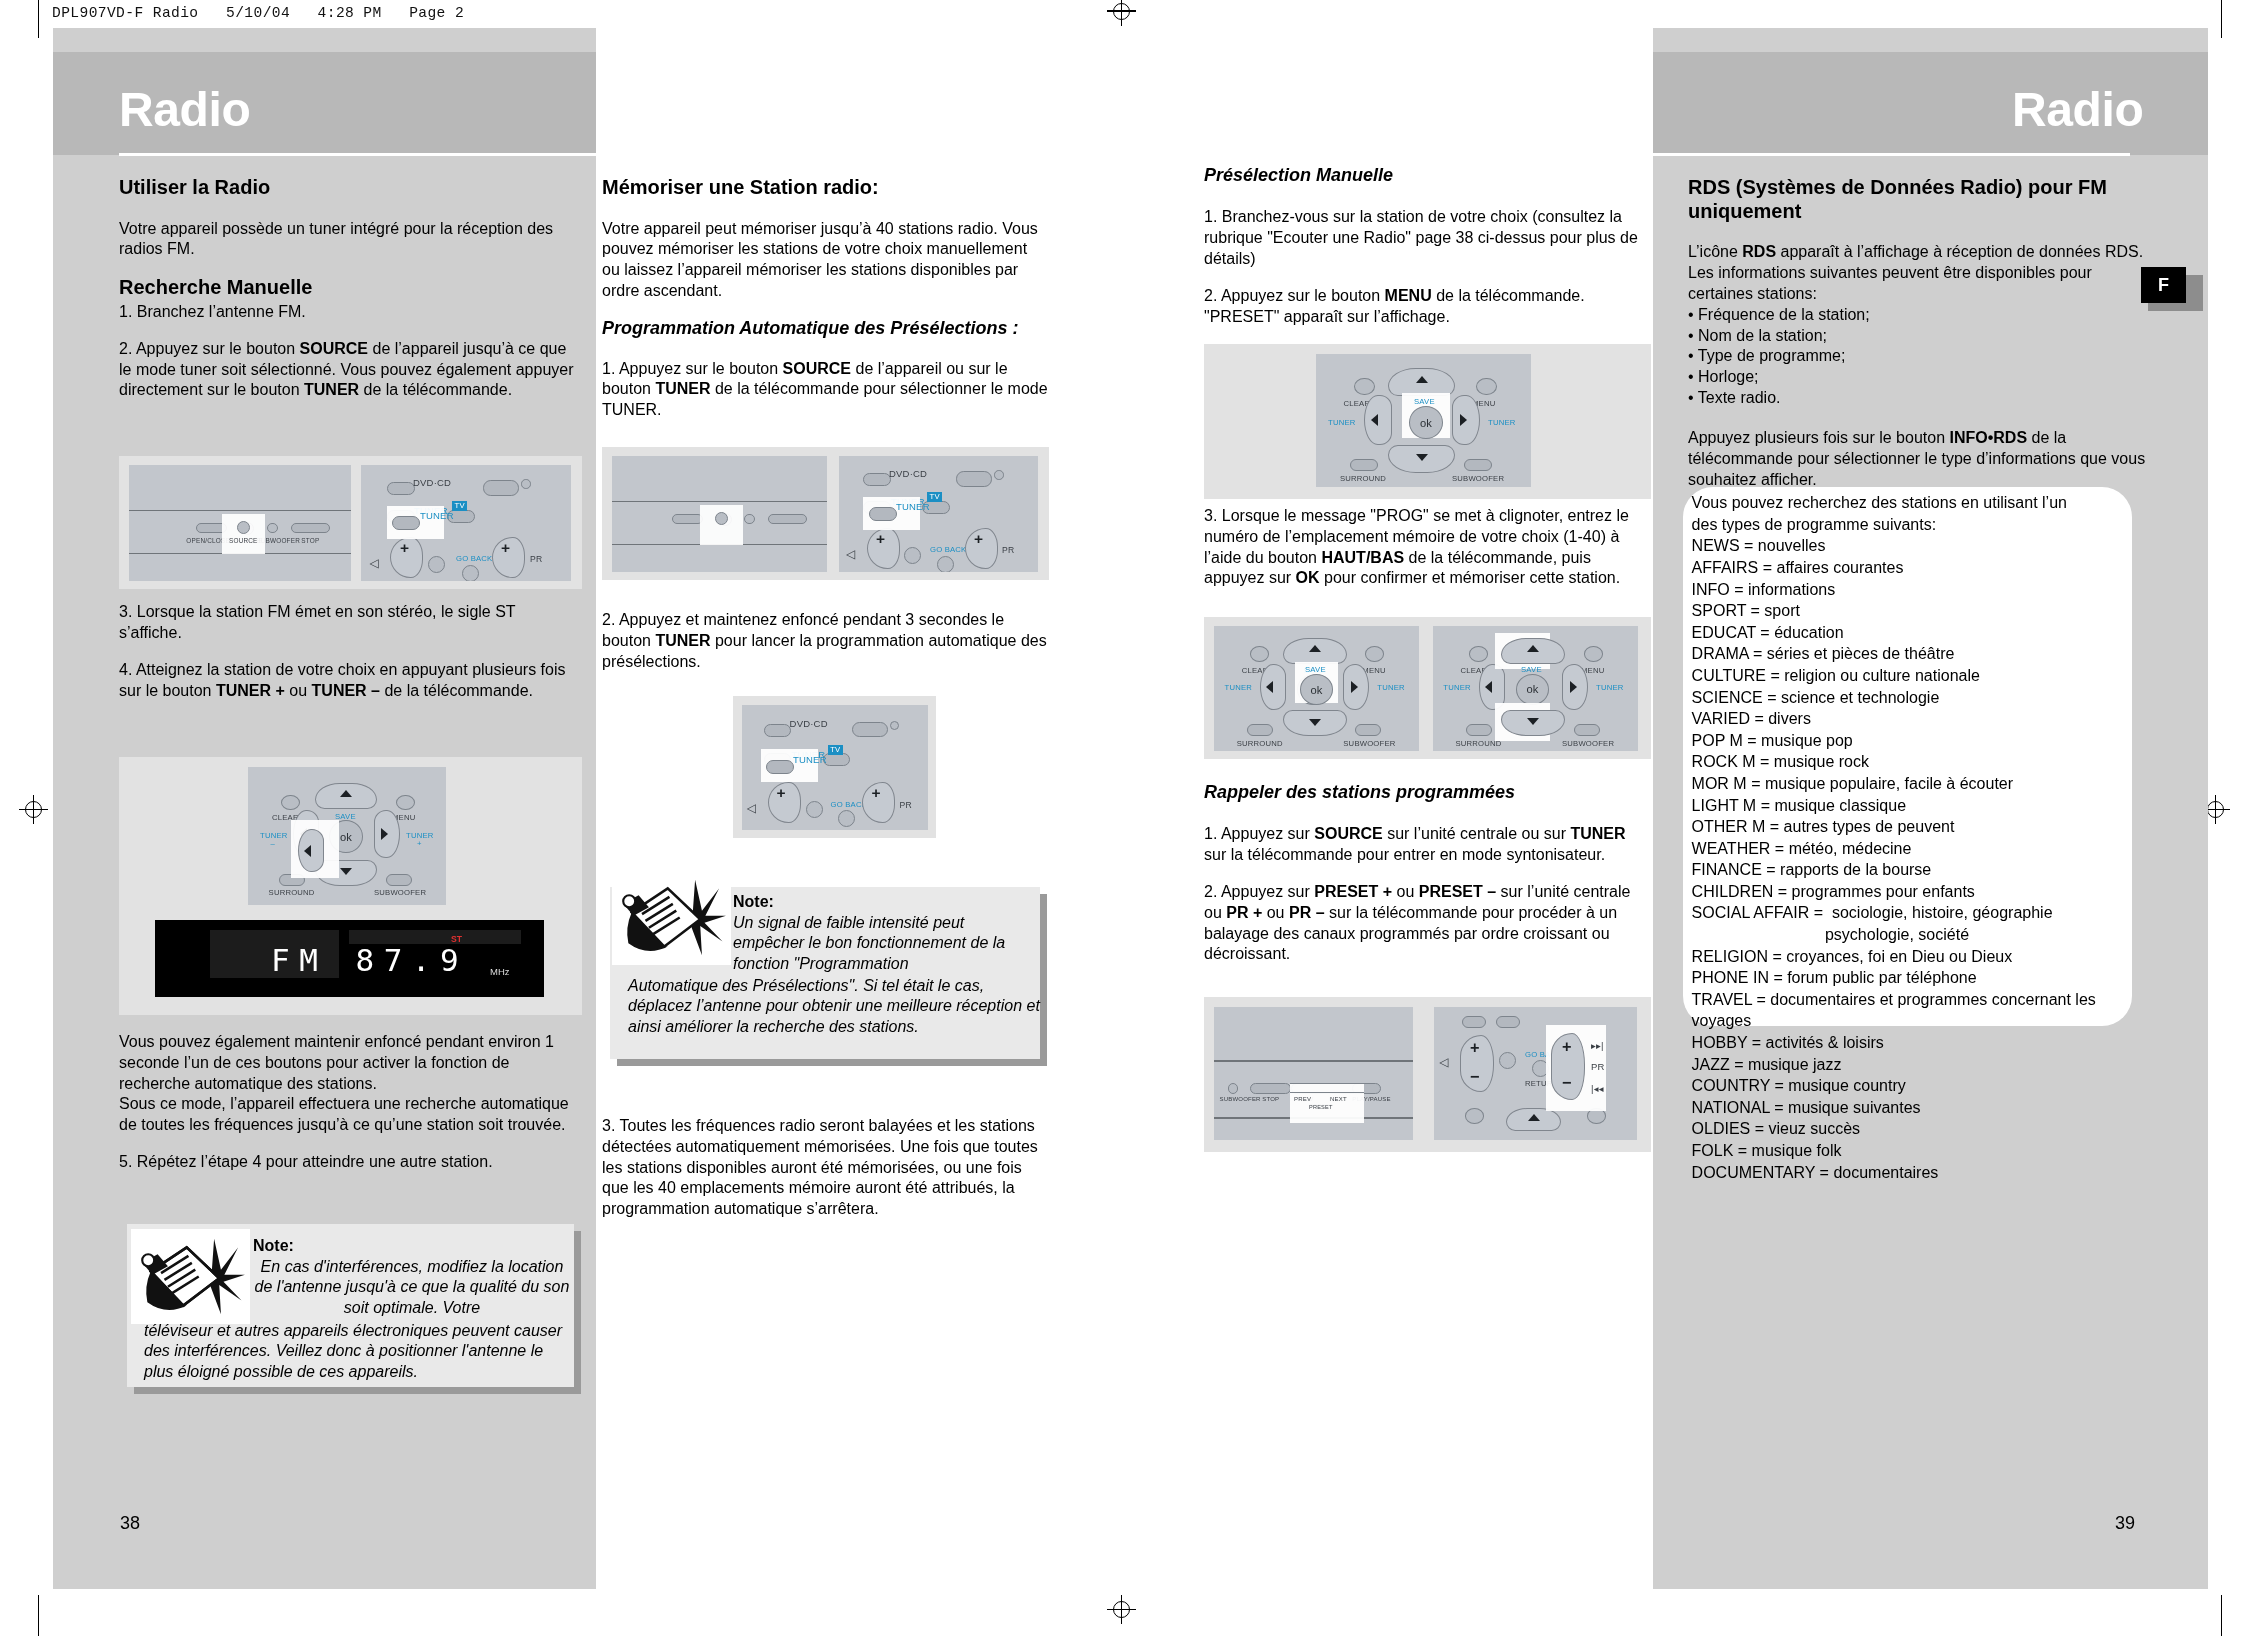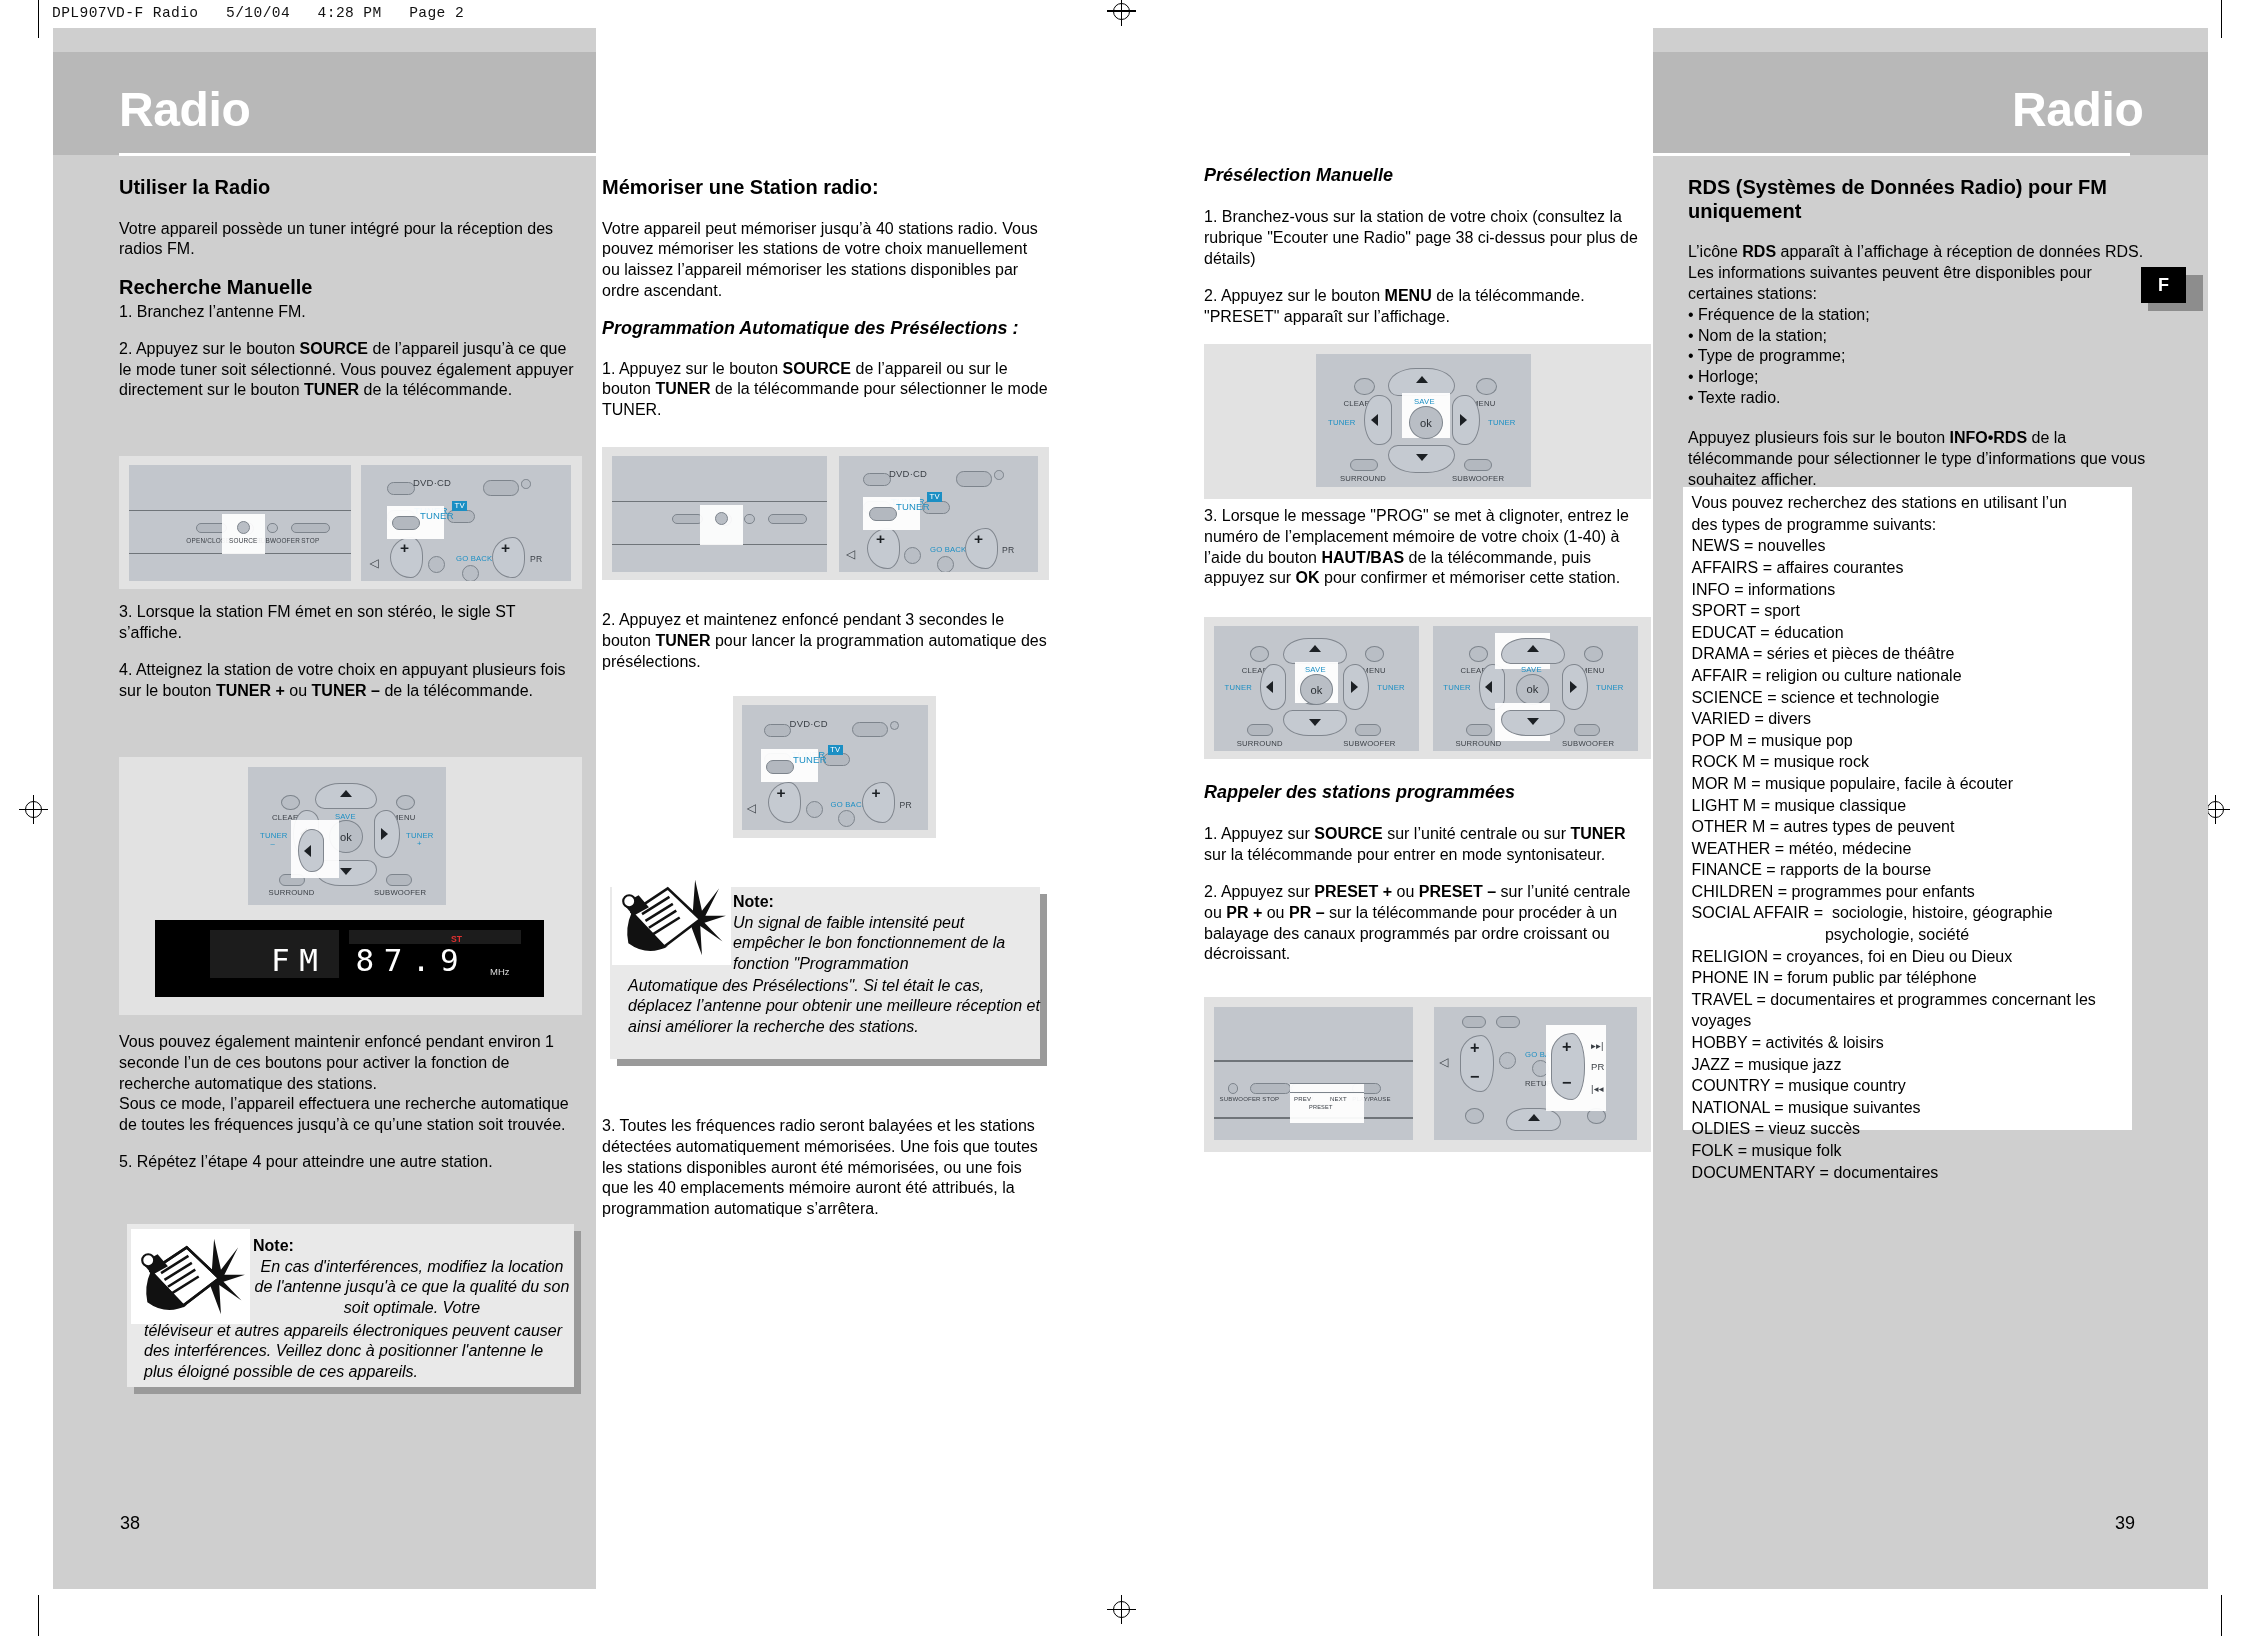--- a/index.html
+++ b/index.html
@@ -604,30 +604,30 @@
     <div>• Nom de la station;</div>
     <div>• Type de programme;</div>
     <div>• Horloge;</div>
     <div>• Texte radio.</div>
   </div>
   <p class="body" style="margin-top:19px;">
     <span>Appuyez plusieurs fois sur le bouton </span><b>INFO•RDS</b><span> de la télécommande pour sélectionner le type d’informations que vous souhaitez afficher.</span>
   </p>
 </div>
 
-<div class="rds-list" style="left:1683px; top:487px; width:449px; height:643px;">
+<div class="rds-list" style="left:1683px; top:487px; width:449px; height:539px;border-radius:30px;">
   <div>Vous pouvez recherchez des stations en utilisant l’un</div>
   <div>des types de programme suivants:</div>
   <div>NEWS = nouvelles</div>
   <div>AFFAIRS = affaires courantes</div>
   <div>INFO = informations</div>
   <div>SPORT = sport</div>
   <div>EDUCAT = éducation</div>
   <div>DRAMA = séries et pièces de théâtre</div>
-  <div>AFFAIR = religion ou culture nationale</div>
+  <div>CULTURE = religion ou culture nationale</div>
   <div>SCIENCE = science et technologie</div>
   <div>VARIED = divers</div>
   <div>POP M = musique pop</div>
   <div>ROCK M = musique rock</div>
   <div>MOR M = musique populaire, facile à écouter</div>
   <div>LIGHT M = musique classique</div>
   <div>OTHER M = autres types de peuvent</div>
   <div>WEATHER = météo, médecine</div>
   <div>FINANCE = rapports de la bourse</div>
   <div>CHILDREN = programmes pour enfants</div>

